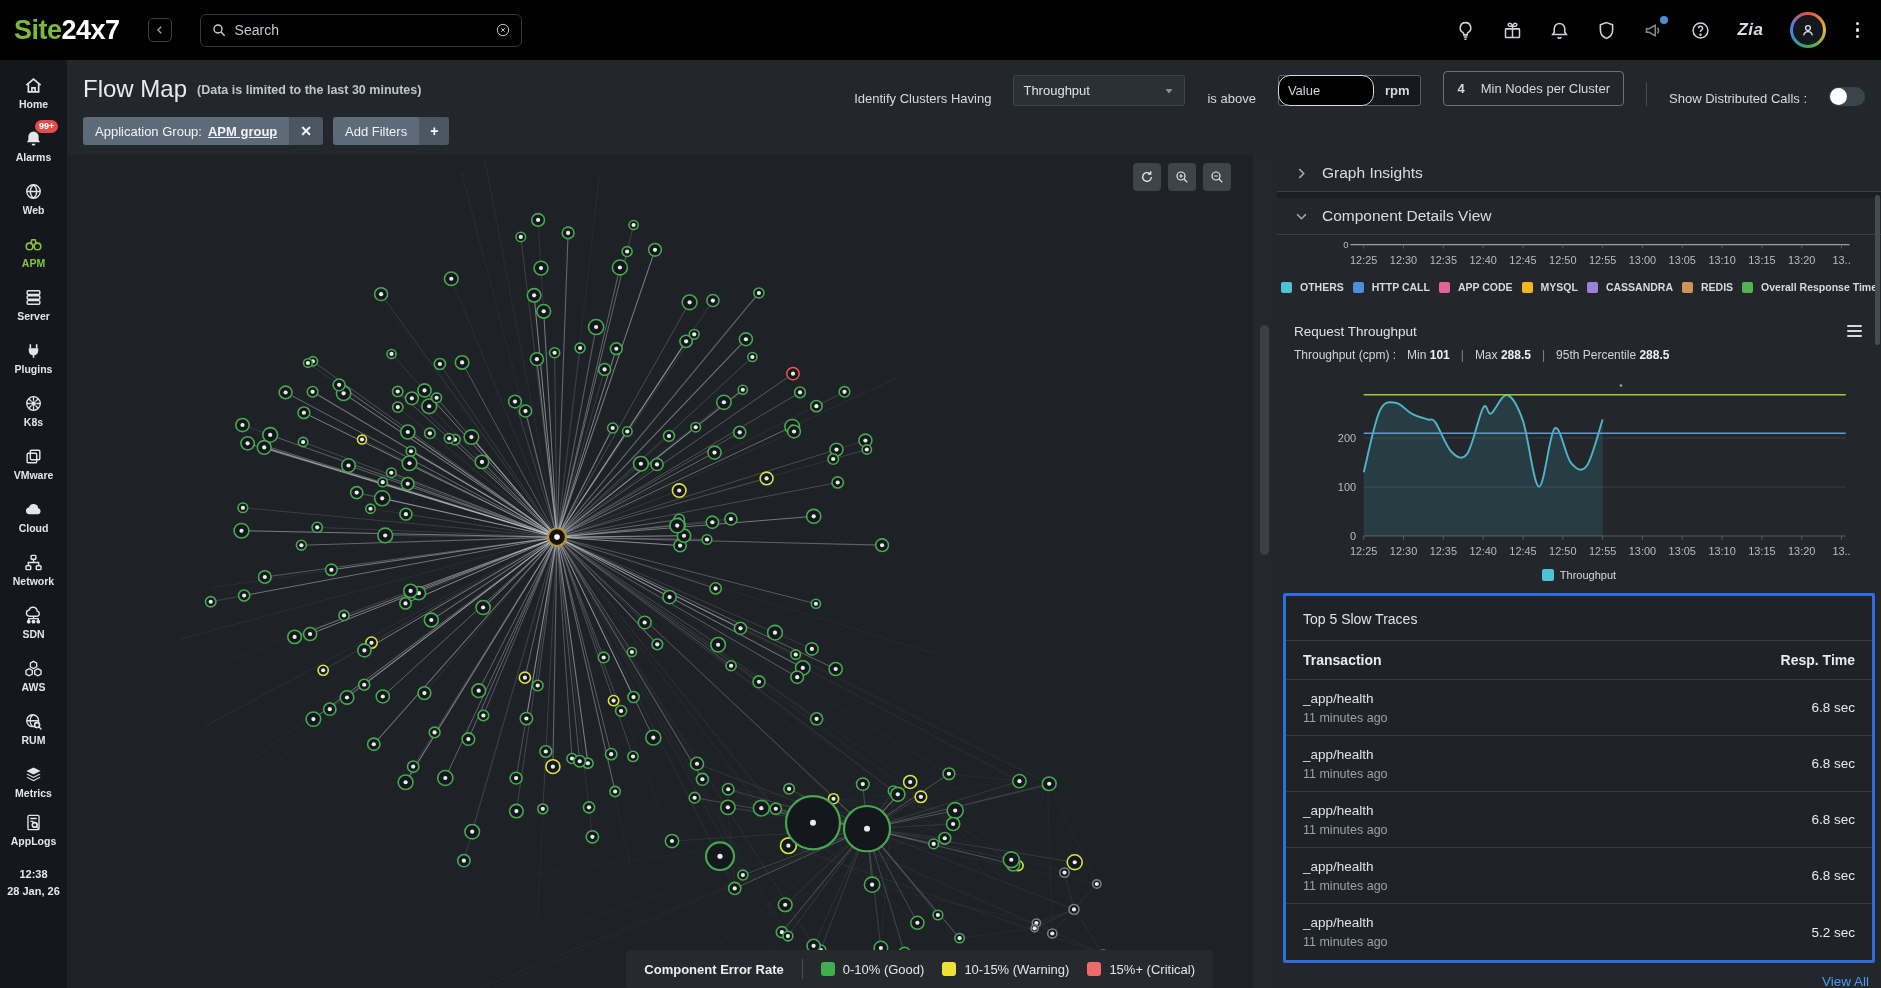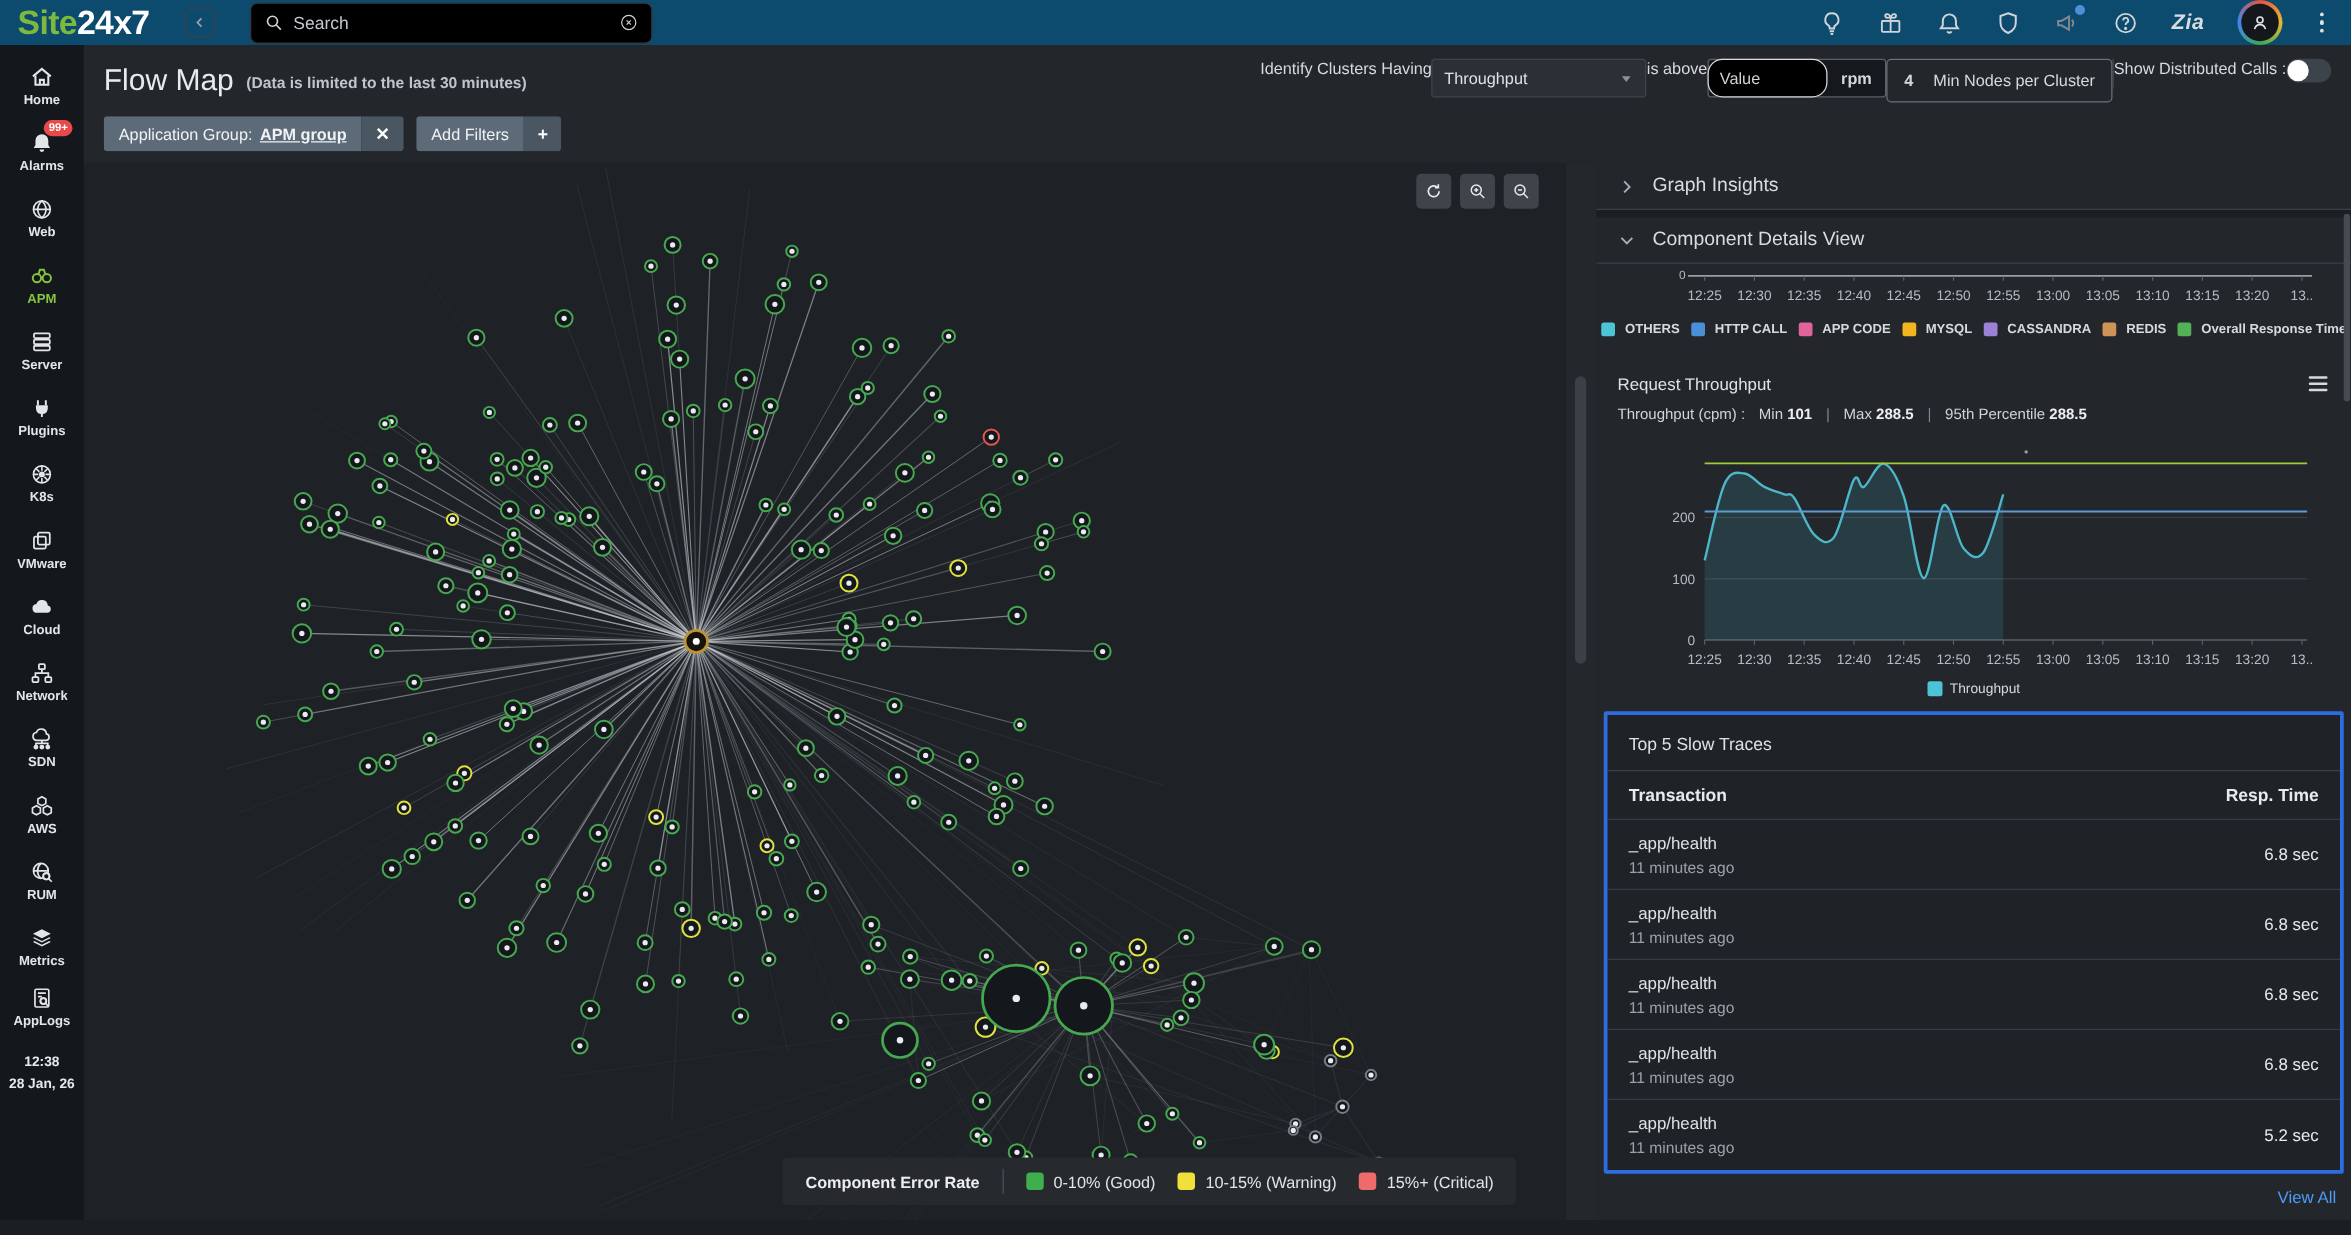--- a/index.html
+++ b/index.html
@@ -3,21 +3,21 @@
 <meta charset="utf-8">
 <style>
   *{box-sizing:border-box;margin:0;padding:0}
   html,body{width:1881px;height:988px;overflow:hidden}
   body{background:#1b1e22;font-family:"Liberation Sans",sans-serif;color:#dfe2e5;position:relative}
   button{font-family:inherit;cursor:pointer}
   input{font-family:inherit}
   svg{display:block}
 
   
-  .topbar{height:36px;background:#0c4a6e;display:flex;align-items:center;padding:0 14px;gap:28px}
+  .topbar{height:60px;background:#000000;display:flex;align-items:center;padding:0 14px;gap:28px}
   .logo{font-size:27px;font-weight:bold;letter-spacing:-.5px;white-space:nowrap;cursor:pointer}
   .logo-site{color:#7cb93e}.logo-rest{color:#fff}
   .collapse-btn{width:24px;height:24px;background:none;border:1.5px solid #3c4147;border-radius:5px;color:#9aa1a8;display:grid;place-items:center;padding:0}
   .collapse-btn svg{width:14px;height:14px}
   .search{width:322px;height:33px;background:#000;border:1px solid #33383d;border-radius:6px;display:flex;align-items:center;padding:0 10px;gap:8px}
   .search svg{width:16px;height:16px;color:#cfd4d9;flex:none}
   .search input{flex:1;background:none;border:none;outline:none;color:#dfe2e5;font-size:14px}
   .search input::placeholder{color:#c3c9cf}
   .s-clear{color:#6f767d;cursor:pointer}
   .top-icons{margin-left:auto;display:flex;align-items:center;gap:26px;padding-right:4px}
@@ -42,21 +42,21 @@
   .sb-item.active{color:#84c340}
   .sb-item.truncated{height:44px;margin-bottom:-4px}
   .sb-badge{position:absolute;top:1px;left:35px;background:#e84a4a;color:#fff;font-size:9px;font-weight:bold;padding:2px 4px;border-radius:8px;line-height:1}
   .sb-clock{margin-top:18px;text-align:center;font-size:11px;font-weight:bold;color:#e6e9ec;line-height:1.55}
 
   .content{flex:1;display:flex;flex-direction:column;min-width:0}
   .header-block{background:#23272c}
   .header-row{display:flex;align-items:center;padding:11px 16px 2px;gap:10px}
   .page-title{font-size:24px;color:#e8ebee;font-weight:normal}
   .page-sub{font-size:12.5px;color:#bfc5cb;font-weight:bold;margin-top:3px}
-  .hdr-controls{margin-left:auto;display:flex;align-items:flex-start;gap:0;font-size:13px;color:#d6dade}
+  .hdr-controls{margin-left:auto;display:flex;align-items:flex-end;gap:22px;font-size:13px;color:#d6dade}
   .metric-select{width:172px;height:31px;background:#2b3036;border:1px solid #3e444b;border-radius:3px;display:flex;align-items:center;justify-content:space-between;padding:0 9px;color:#dfe2e5;cursor:pointer}
   .metric-select svg{width:12px;height:12px;color:#8a9198}
   .value-group{display:flex;align-items:center;border:1px solid #5a6167;border-radius:3px;background:#15181c}
   .value-input{width:96px;height:31px;background:#000;border:1px solid #d7dbde;border-radius:12px;color:#fff;padding:0 9px;font-size:13px;outline:none;margin:-1px 0 -1px -1px}
   .value-input::placeholder{color:#cfd4d9}
   .unit{padding:0 11px;font-weight:bold}
   .minnodes{display:flex;align-items:center;gap:16px;border:1px solid #6a7178;border-radius:4px;padding:0 13px;height:35px}
   .minnodes b{font-weight:bold}
   .hdr-divider{width:1px;height:24px;background:#454b52}
   .toggle{width:36px;height:19px;border-radius:10px;background:#3d434a;position:relative;border:none;flex:none}

